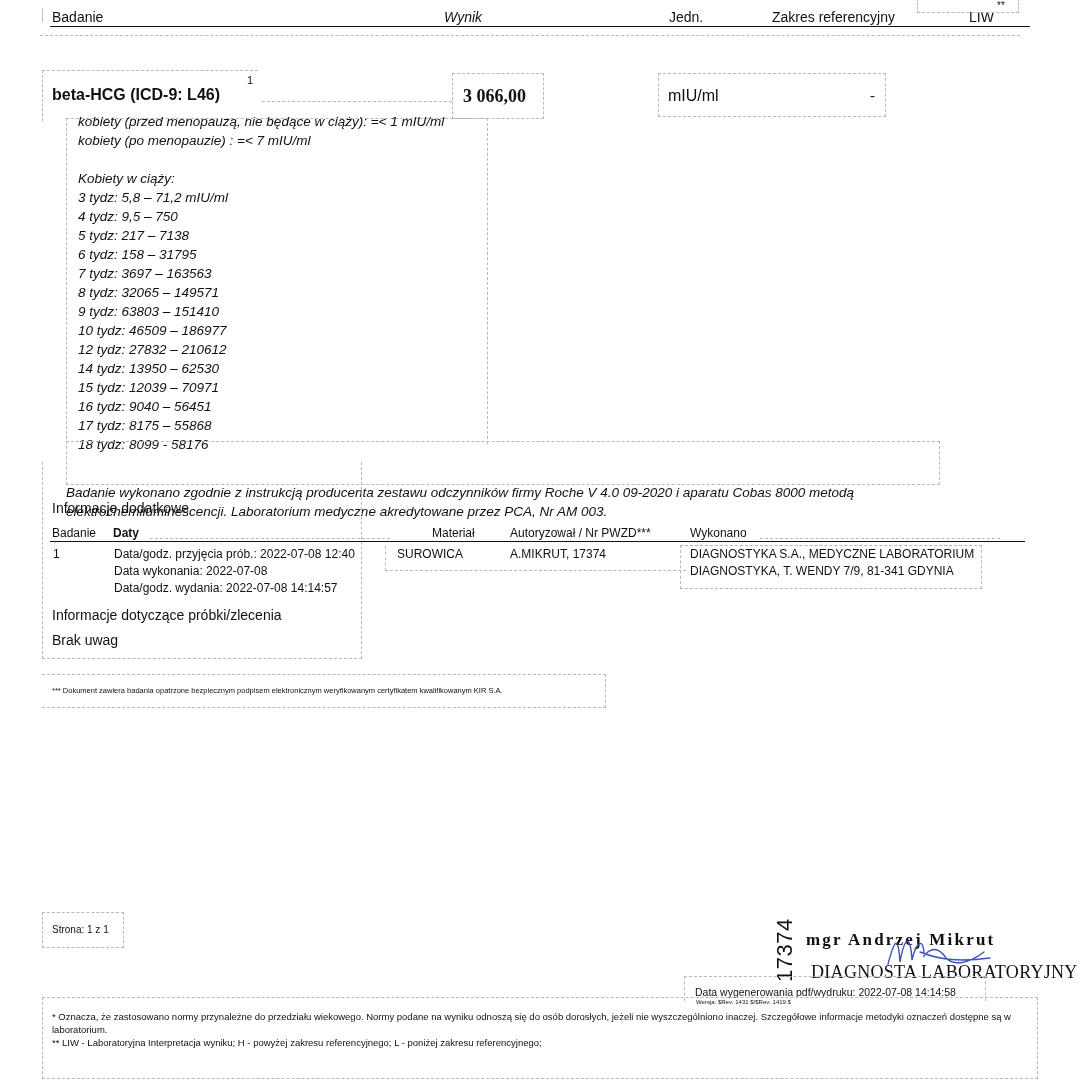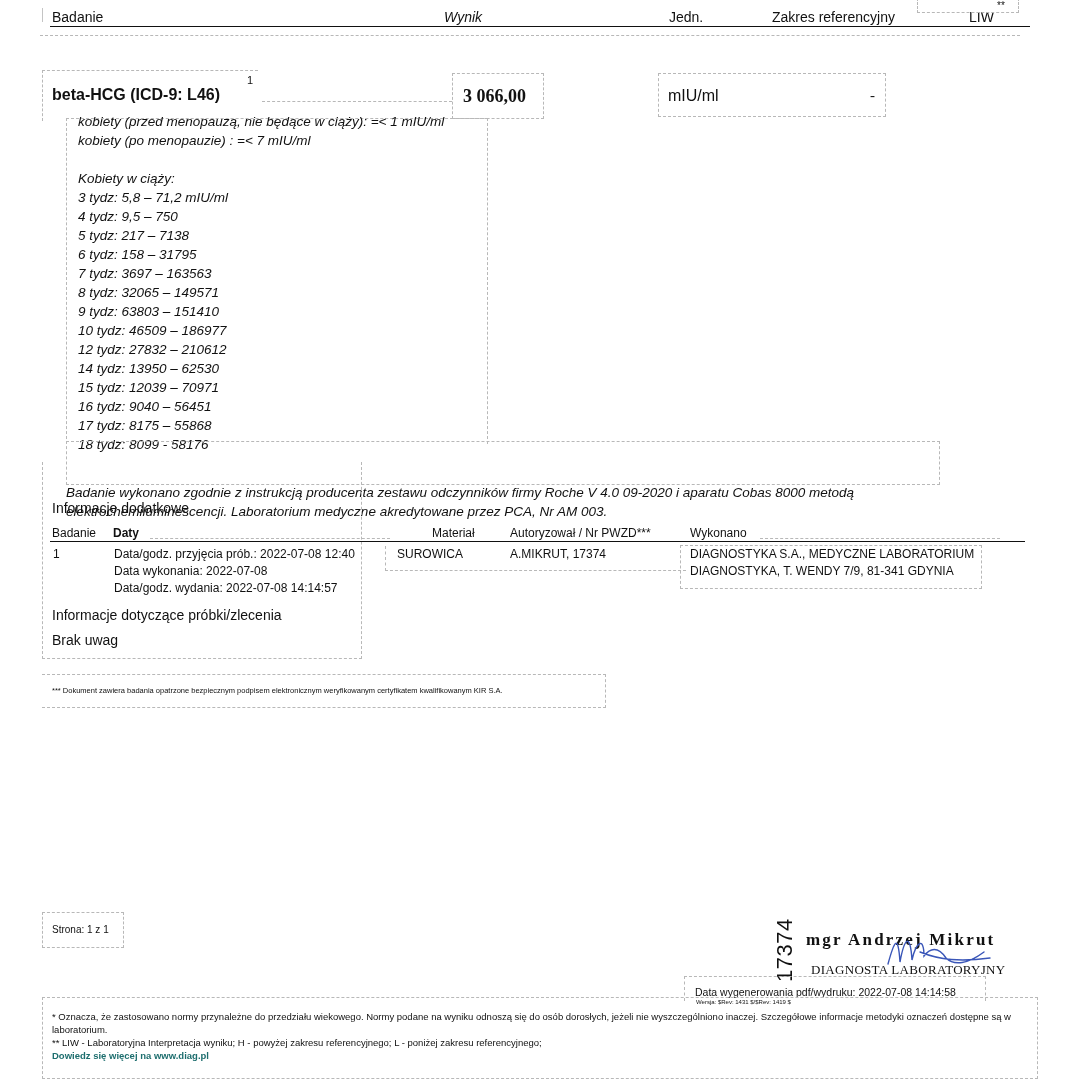--- a/index.html
+++ b/index.html
@@ -33,21 +33,21 @@
     .tbl-hdr { position: absolute; top: 526px; font-size: 12px; }
     .tbl-rule { position: absolute; left: 50px; top: 541px; width: 975px; height: 0; border-top: 1.2px solid #111; }
     .cell { position: absolute; font-size: 12px; white-space: nowrap; }
 
     .notice { position: absolute; left: 52px; top: 686px; font-size: 7.5px; white-space: nowrap; }
 
     .page { position: absolute; left: 52px; top: 924px; font-size: 10px; }
 
     .sig-number { position: absolute; left: 772px; top: 940px; font-size: 22px; transform: rotate(-90deg); transform-origin: left top; top: 982px; letter-spacing: 0.5px; }
     .sig-name { position: absolute; left: 806px; top: 930px; font-size: 17px; font-weight: bold; font-family: "Liberation Serif", serif; letter-spacing: 2.2px; }
-    .sig-role { position: absolute; left: 811px; top: 962px; font-size: 13px; font-family: "Liberation Serif", serif; letter-spacing: 0.3px; }
+    .sig-role { position: absolute; left: 811px; top: 962px; font-size: 18px; font-family: "Liberation Serif", serif; letter-spacing: 0.3px; }
     .sig-scribble { position: absolute; left: 880px; top: 922px; }
 
     .gen-date { position: absolute; left: 695px; top: 986px; font-size: 10.5px; }
     .version { position: absolute; left: 696px; top: 999px; font-size: 6px; }
 
     .footer { position: absolute; left: 52px; top: 1010px; font-size: 9.5px; line-height: 13px; width: 985px; }
     .footer .link { color: #1d6e6e; font-weight: bold; }
   </style>
 </head>
 <body>
@@ -152,14 +152,13 @@
 </div>
 
 <div class="abs dash" style="left:684px;top:976px;width:300px;height:24px;border-bottom:none;"></div>
 <span class="gen-date">Data wygenerowania pdf/wydruku: 2022-07-08 14:14:58</span>
 <span class="version">Wersja: $Rev: 1431 $/$Rev: 1419 $</span>
 
 <div class="abs dash" style="left:42px;top:997px;width:994px;height:80px;"></div>
 <div class="footer">
   <div>* Oznacza, że zastosowano normy przynależne do przedziału wiekowego. Normy podane na wyniku odnoszą się do osób dorosłych, jeżeli nie wyszczególniono inaczej. Szczegółowe informacje metodyki oznaczeń dostępne są w laboratorium.</div>
   <div>** LIW - Laboratoryjna Interpretacja wyniku; H - powyżej zakresu referencyjnego; L - poniżej zakresu referencyjnego;</div>
-  <div class="link">Dowiedz się więcej na www.diag.pl</div>
 </div>
 
 </body></html>

